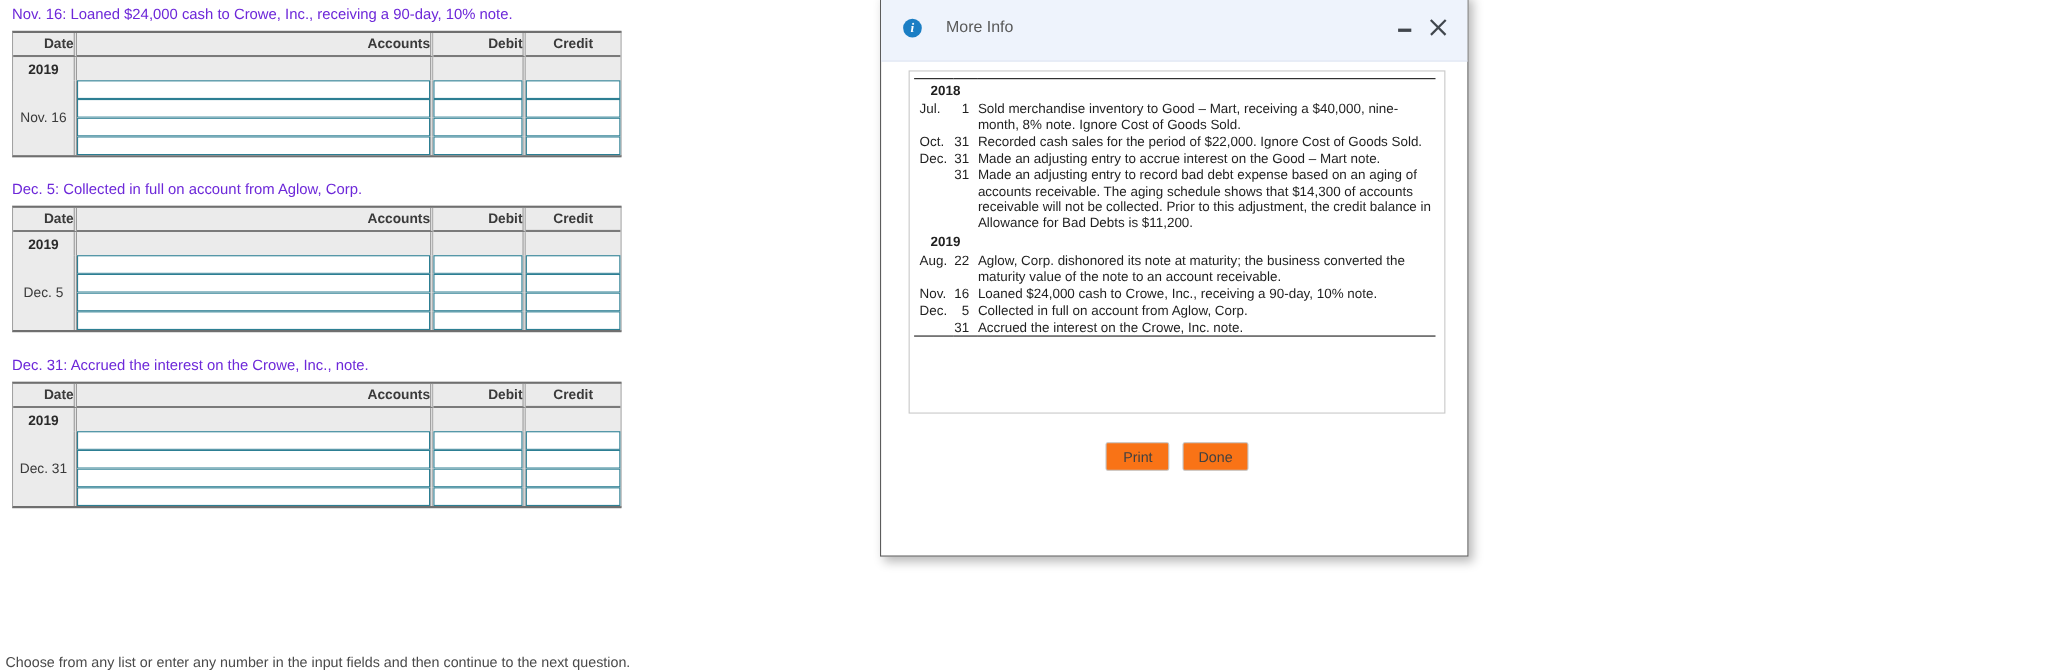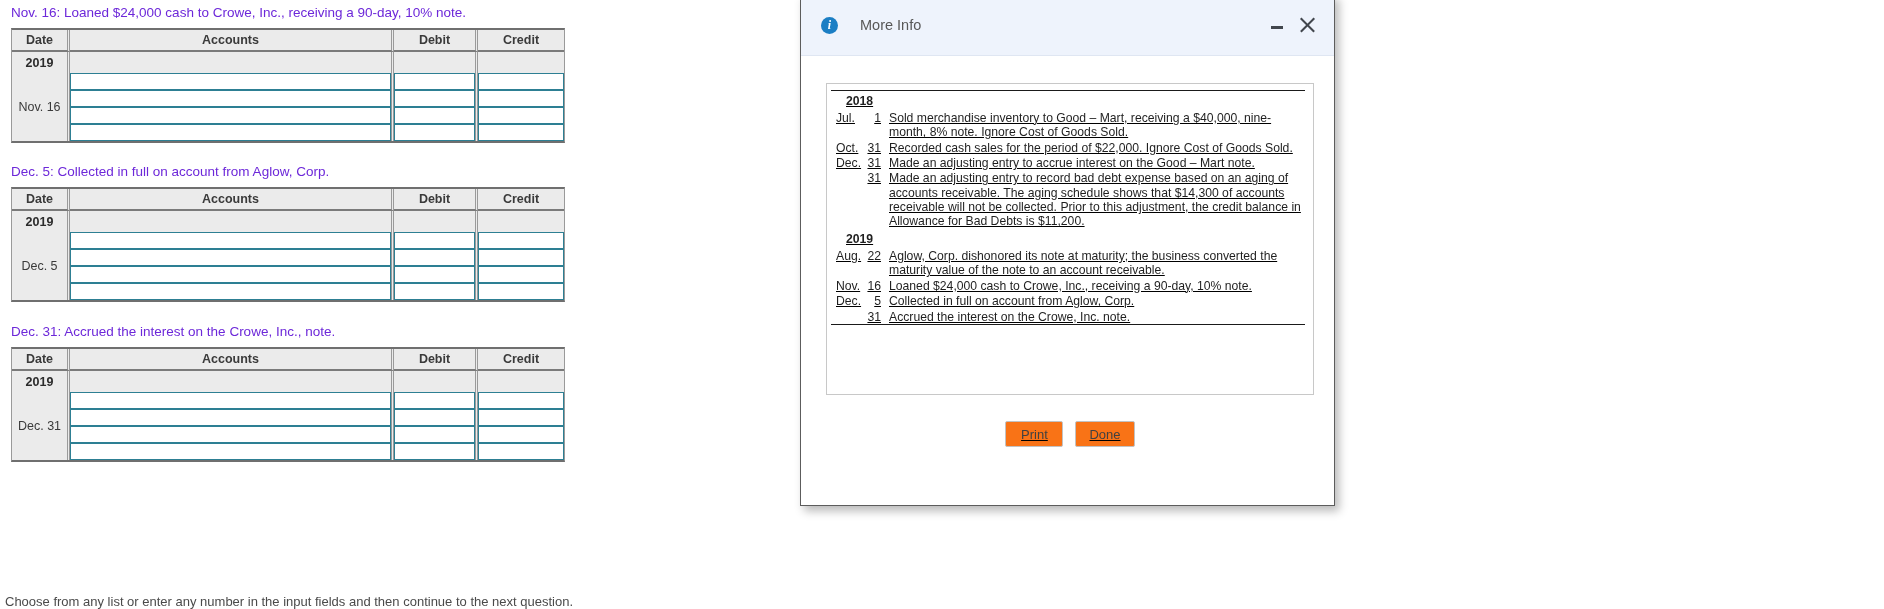--- a/index.html
+++ b/index.html
@@ -42,21 +42,21 @@
     font-size: 12.5px;
     font-weight: bold;
     color: #3a3a3a;
     text-align: center;
     height: 22px;
     padding: 0;
     background: #ebebeb;
     border-bottom: 2px solid #7a7a7a;
     border-right: 1px solid #b9b9b9;
   }
-  .jtable th.sep { border-right: 3px double #9a9a9a; }
+  .jtable th.sep { border-right: 3px double #9a9a9a; text-align: right; }
   .jtable th:last-child { border-right: none; }
 
   .jtable td {
     padding: 0;
     background: #ebebeb;
     border-right: 1px solid #b9b9b9;
     vertical-align: middle;
   }
   .jtable td.sep { border-right: 3px double #9a9a9a; }
   .jtable td:last-child { border-right: none; }
@@ -135,21 +135,21 @@
   .btn-close {
     width: 18px; height: 18px; position: relative; cursor: pointer;
   }
   .btn-close::before, .btn-close::after {
     content: ""; position: absolute; left: 0; top: 8px;
     width: 19px; height: 1.8px; background: #41464d;
   }
   .btn-close::before { transform: rotate(45deg); }
   .btn-close::after  { transform: rotate(-45deg); }
 
-  .dlg-body { padding: 27px 20px 0 25px; text-decoration: underline; }
+  .dlg-body { padding: 8px 20px 0 25px; }
 
   .txn-box {
     border: 1px solid #c8c8c8;
     padding: 0;
     background: #fff;
     height: 312px;
     overflow: hidden;
   }
   .txn-inner { padding: 6px 8px 6px 4px; }
 

